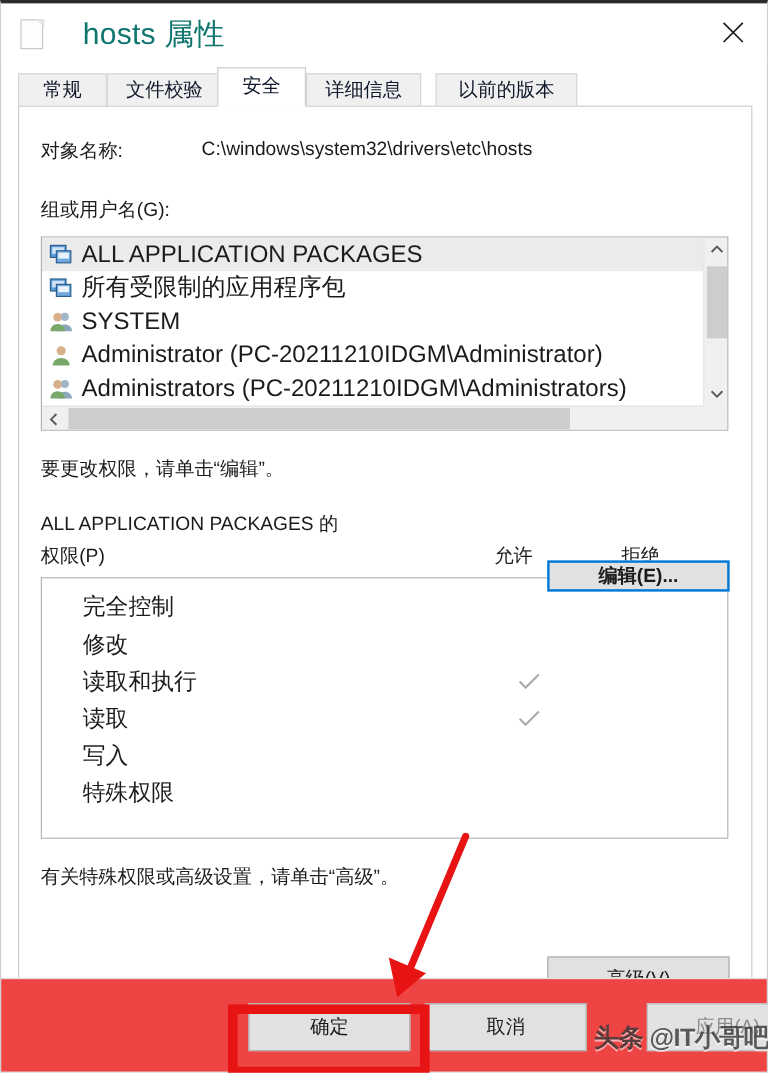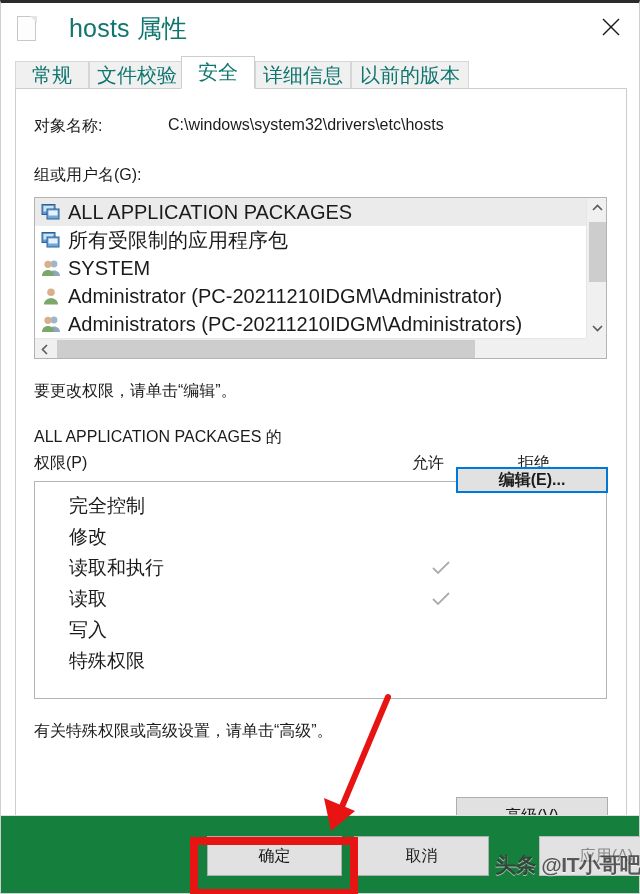--- a/index.html
+++ b/index.html
@@ -74,22 +74,22 @@
   .tab {
     position: absolute;
     bottom: 0;
     height: 28px;
     background: #f0f0f0;
     border: 1px solid #d6d6d6;
     border-bottom: none;
     display: flex;
     align-items: center;
     justify-content: center;
-    font-size: 20px;
-    color: #0f766e;
+    font-size: 16px;
+    color: #0f172a;
     white-space: nowrap;
     cursor: default;
   }
   .tab.active {
     height: 33px;
     background: #ffffff;
     border: 1px solid #cdcdcd;
     border-bottom: 1px solid #ffffff;
     z-index: 5;
   }
@@ -260,21 +260,21 @@
   #perm-rows { padding-top: 8px; }
 
   
   #advanced-hint { left: 18px; top: 632px; }
 
   
   #buttonbar {
     position: absolute;
     left: 0; bottom: 0;
     width: 638px; height: 78px;
-    background: #15803d;
+    background: #ef4444;
     border-top: 1px solid #dfdfdf;
   }
   #buttonbar .win-button { top: 20px; height: 40px; width: 135px; }
   #ok-button     { left: 206px; }
   #cancel-button { left: 353px; }
   #apply-button  { left: 500px; background: #e2e2e2; border-color: #bcbcbc; }
 
   
   #annotation-layer {
     position: absolute;
@@ -311,21 +311,21 @@
         <line x1="17" y1="1" x2="1" y2="17" stroke="#1b1b1b" stroke-width="1.4"></line>
       </svg>
     </div>
   </div>
 
   <div id="tabstrip">
     <div class="tab" style="left:0px;   width:74px;">常规</div>
     <div class="tab" style="left:74px;  width:96px;">文件校验</div>
     <div class="tab active" style="left:166px; width:74px;">安全</div>
     <div class="tab" style="left:240px; width:96px;">详细信息</div>
-    <div class="tab" style="left:336px; width:118px;">以前的版本</div>
+    <div class="tab" style="left:348px; width:118px;">以前的版本</div>
   </div>
 
   <div id="panel">
 
     <div class="label-plain" id="object-name-label">对象名称:</div>
     <div class="label-plain" id="object-name-value">C:\windows\system32\drivers\etc\hosts</div>
     <div class="label-plain" id="groupusers-label">组或用户名(G):</div>
 
     <div id="userlist-box">
       <div id="userlist-rows">

